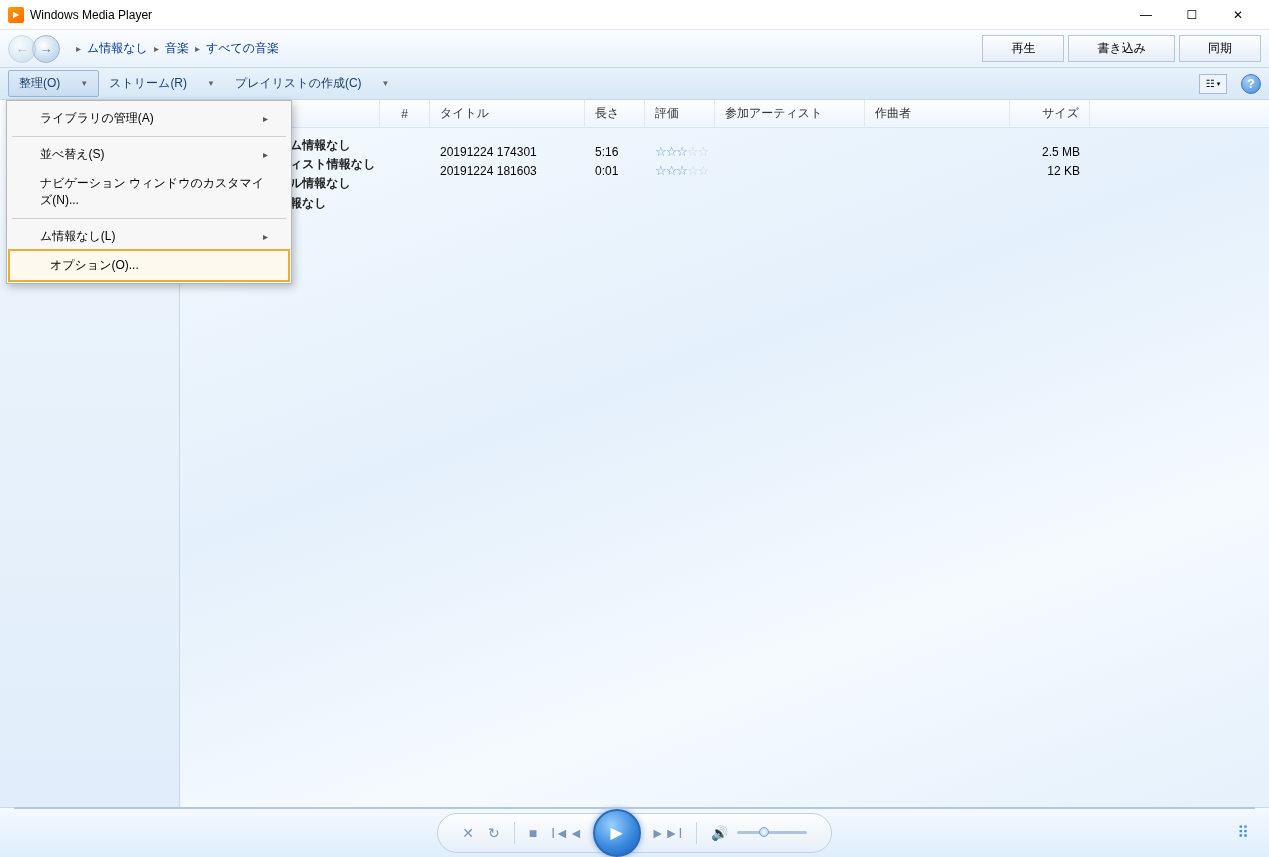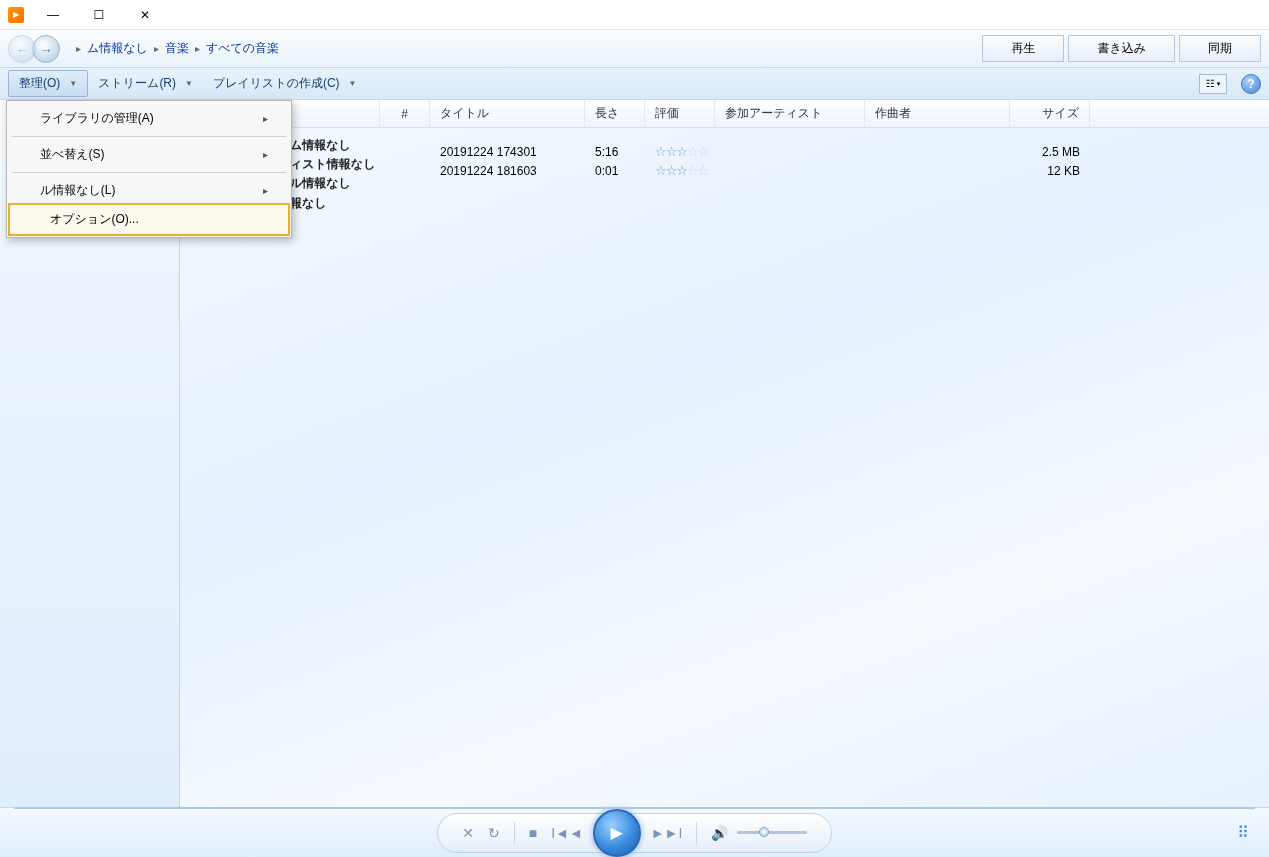--- a/index.html
+++ b/index.html
@@ -16,21 +16,21 @@
 .nav-arrows { display: flex; align-items: center; margin-right: 10px; }
 .nav-arrow { width: 28px; height: 28px; border-radius: 50%; border: 1px solid #a0b5cc; background: radial-gradient(circle at 40% 35%, #fff 0%, #cde0f0 55%, #aac7e0 100%); display: flex; align-items: center; justify-content: center; color: #5a7a9a; font-size: 13px; font-weight: bold; }
 .nav-arrow.disabled { opacity: 0.5; }
 .nav-arrow + .nav-arrow { margin-left: -4px; }
 .breadcrumb { display: flex; align-items: center; font-size: 12px; color: #003399; }
 .breadcrumb-sep { margin: 0 6px; color: #666; font-size: 10px; }
 .nav-spacer { flex: 1; }
 .mode-btn { padding: 4px 28px; background: linear-gradient(180deg, #fdfdfe, #e7eef8); border: 1px solid #b5c7db; font-size: 12px; margin-left: 4px; cursor: pointer; }
 
 .toolbar { height: 32px; background: linear-gradient(180deg, #e8f2fb 0%, #d7e8f7 100%); border-bottom: 1px solid #cad8e6; display: flex; align-items: center; padding: 0 8px; position: relative; }
-.tool-item { padding: 4px 10px; font-size: 12px; color: #1a3e6e; cursor: pointer; display: flex; align-items: center; gap: 9px; }
+.tool-item { padding: 4px 10px; font-size: 12px; color: #1a3e6e; cursor: pointer; display: flex; align-items: center; gap: 20px; }
 .tool-item.active { background: linear-gradient(180deg, #e0ecf8, #c8ddf2); border: 1px solid #9ab6d4; border-radius: 2px; }
 .tool-dd { font-size: 8px; color: #666; }
 .tool-spacer { flex: 1; }
 .view-icon { width: 28px; height: 20px; border: 1px solid #aabbd0; background: #eef4fb; display: flex; align-items: center; justify-content: center; font-size: 10px; margin-right: 6px; cursor: pointer; }
 .search-box { width: 230px; height: 22px; border: 1px solid #aabbd0; background: #fff; display: flex; align-items: center; padding: 0 6px; border-radius: 2px; }
 .search-input { flex: 1; border: none; outline: none; font-size: 12px; font-style: italic; color: #888; }
 .search-dd { font-size: 8px; color: #3a6ea5; margin-left: 4px; }
 .help-btn { width: 20px; height: 20px; border-radius: 50%; background: radial-gradient(circle at 35% 30%, #a8d0ff, #4a8ad0); border: 1px solid #3a7abd; color: #fff; font-size: 12px; font-weight: bold; display: flex; align-items: center; justify-content: center; margin-left: 8px; cursor: pointer; }
 
 .main { display: flex; height: 724px; position: relative; }
@@ -74,20 +74,21 @@
 .vol-area { display: flex; align-items: center; gap: 8px; }
 .vol-slider { width: 70px; height: 3px; background: #b0c5dc; position: relative; border-radius: 2px; }
 .vol-thumb { position: absolute; left: 22px; top: -4px; width: 10px; height: 10px; background: radial-gradient(circle, #fff, #a8c8e8); border: 1px solid #7aa0c8; border-radius: 50%; }
 .switch-btn { position: absolute; right: 20px; color: #3a8adf; font-size: 16px; cursor: pointer; }
 </style>
 </head>
 <body>
 
 <div class="titlebar">
   <div class="titlebar-icon"></div>
+  <div class="titlebar-text">Windows Media Player</div>
   <div class="win-controls">
     <div class="win-btn">—</div>
     <div class="win-btn">☐</div>
     <div class="win-btn win-close">✕</div>
   </div>
 </div>
 
 <div class="navbar">
   <div class="nav-arrows">
     <div class="nav-arrow disabled">←</div>
@@ -183,23 +184,26 @@
 <div class="dropdown-menu">
   <div class="dd-item">
     <span>ライブラリの管理(A)</span>
       <span class="dd-arrow">▸</span>
   </div>
   <div class="dd-sep"></div>
   <div class="dd-item">
     <span>並べ替え(S)</span>
       <span class="dd-arrow">▸</span>
   </div>
+  <div class="dd-item">
+    <span>ナビゲーション ウィンドウのカスタマイズ(N)...</span>
+  </div>
   <div class="dd-sep"></div>
   <div class="dd-item">
-    <span>ル情報なし(L)</span>
+    <span>ム情報なし(L)</span>
       <span class="dd-arrow">▸</span>
   </div>
   <div class="dd-item highlighted">
     <span>オプション(O)...</span>
   </div>
 </div>
 
 <div class="playbar">
   <div class="play-track"></div>
   <div class="play-controls">

